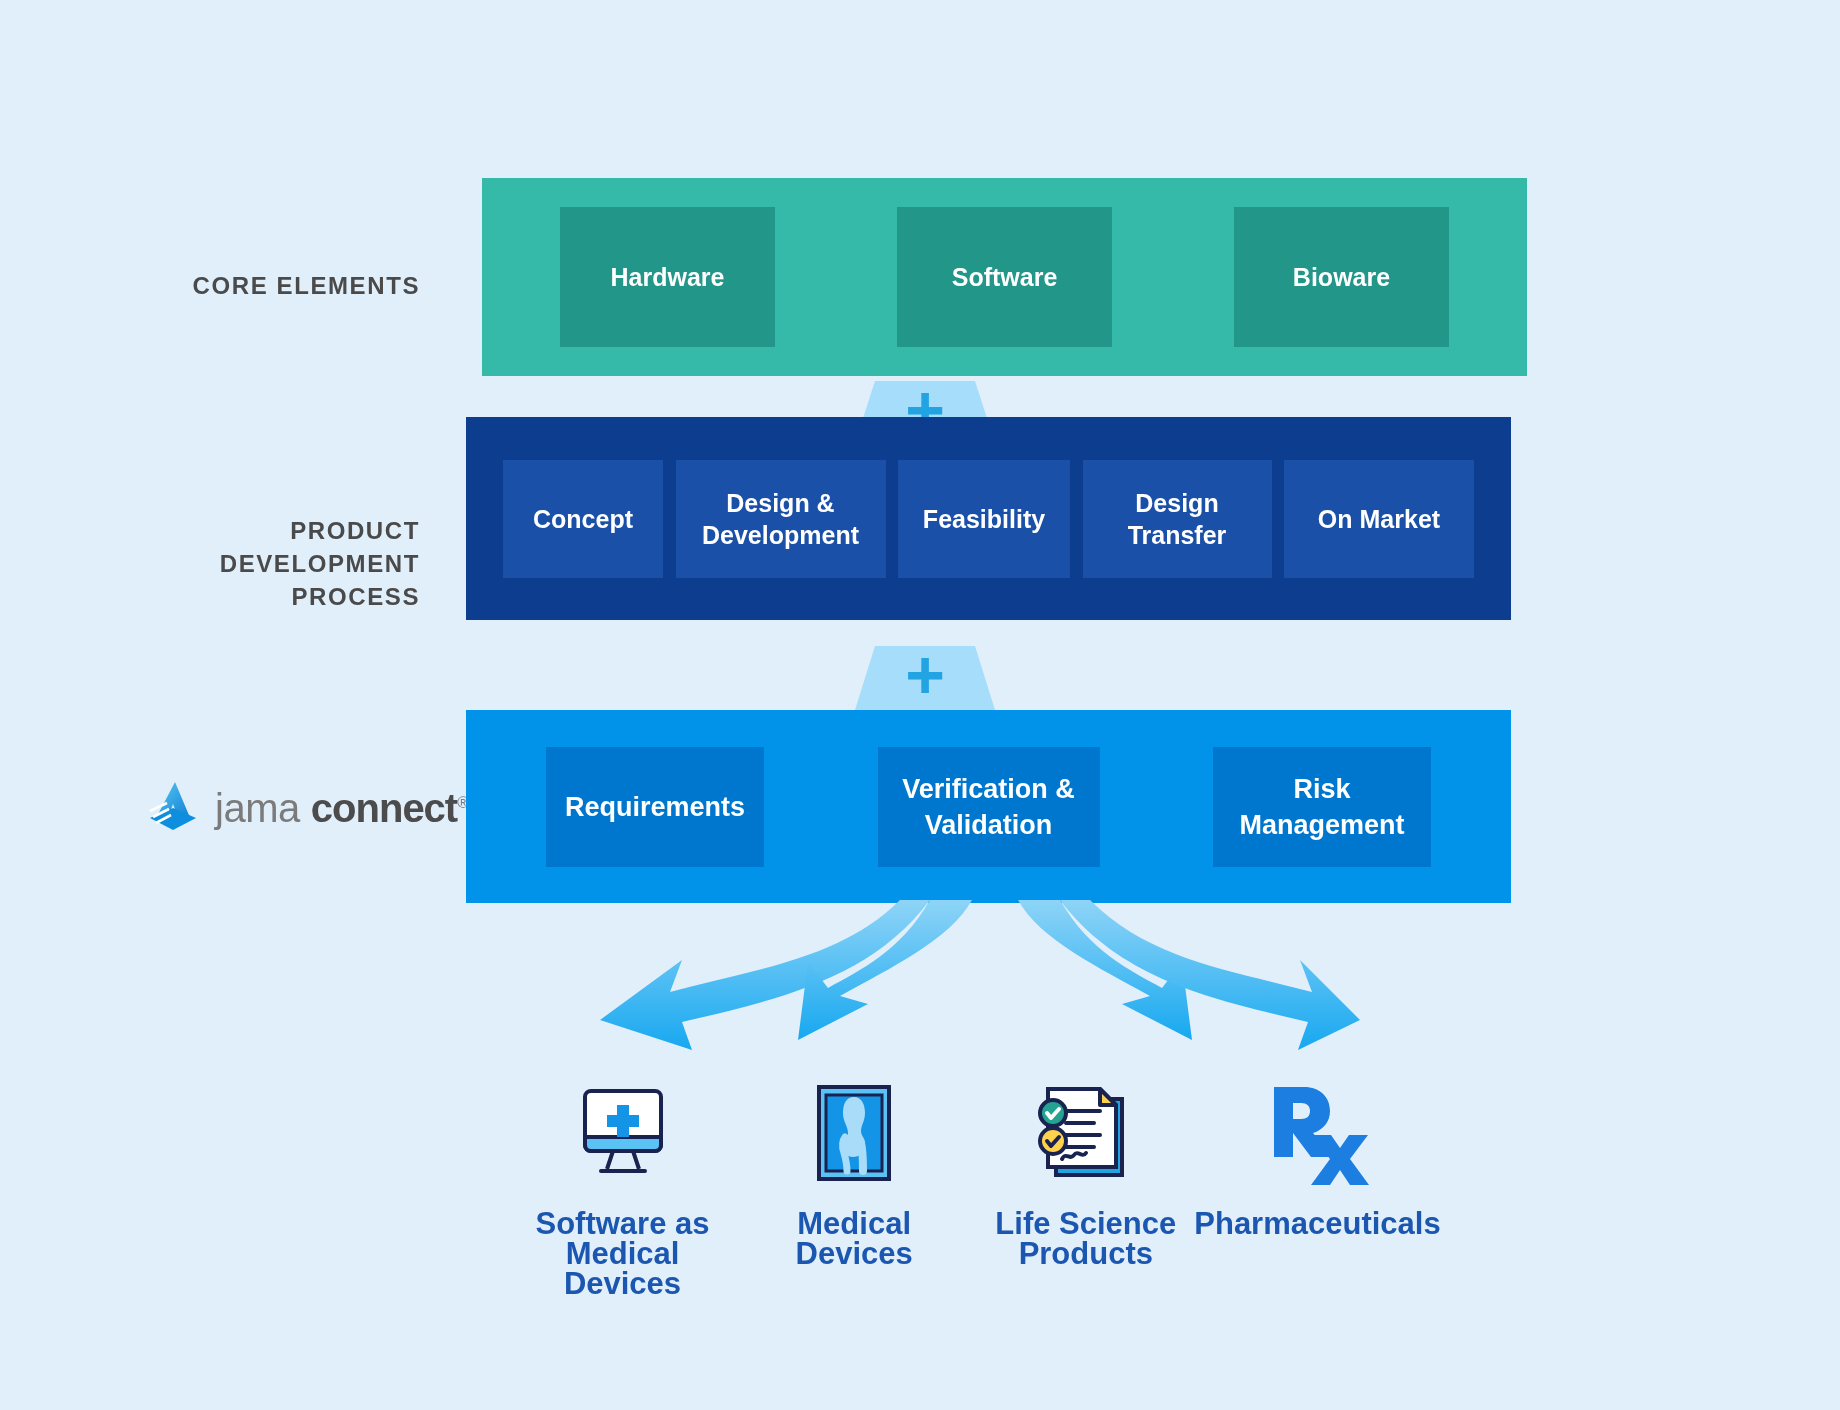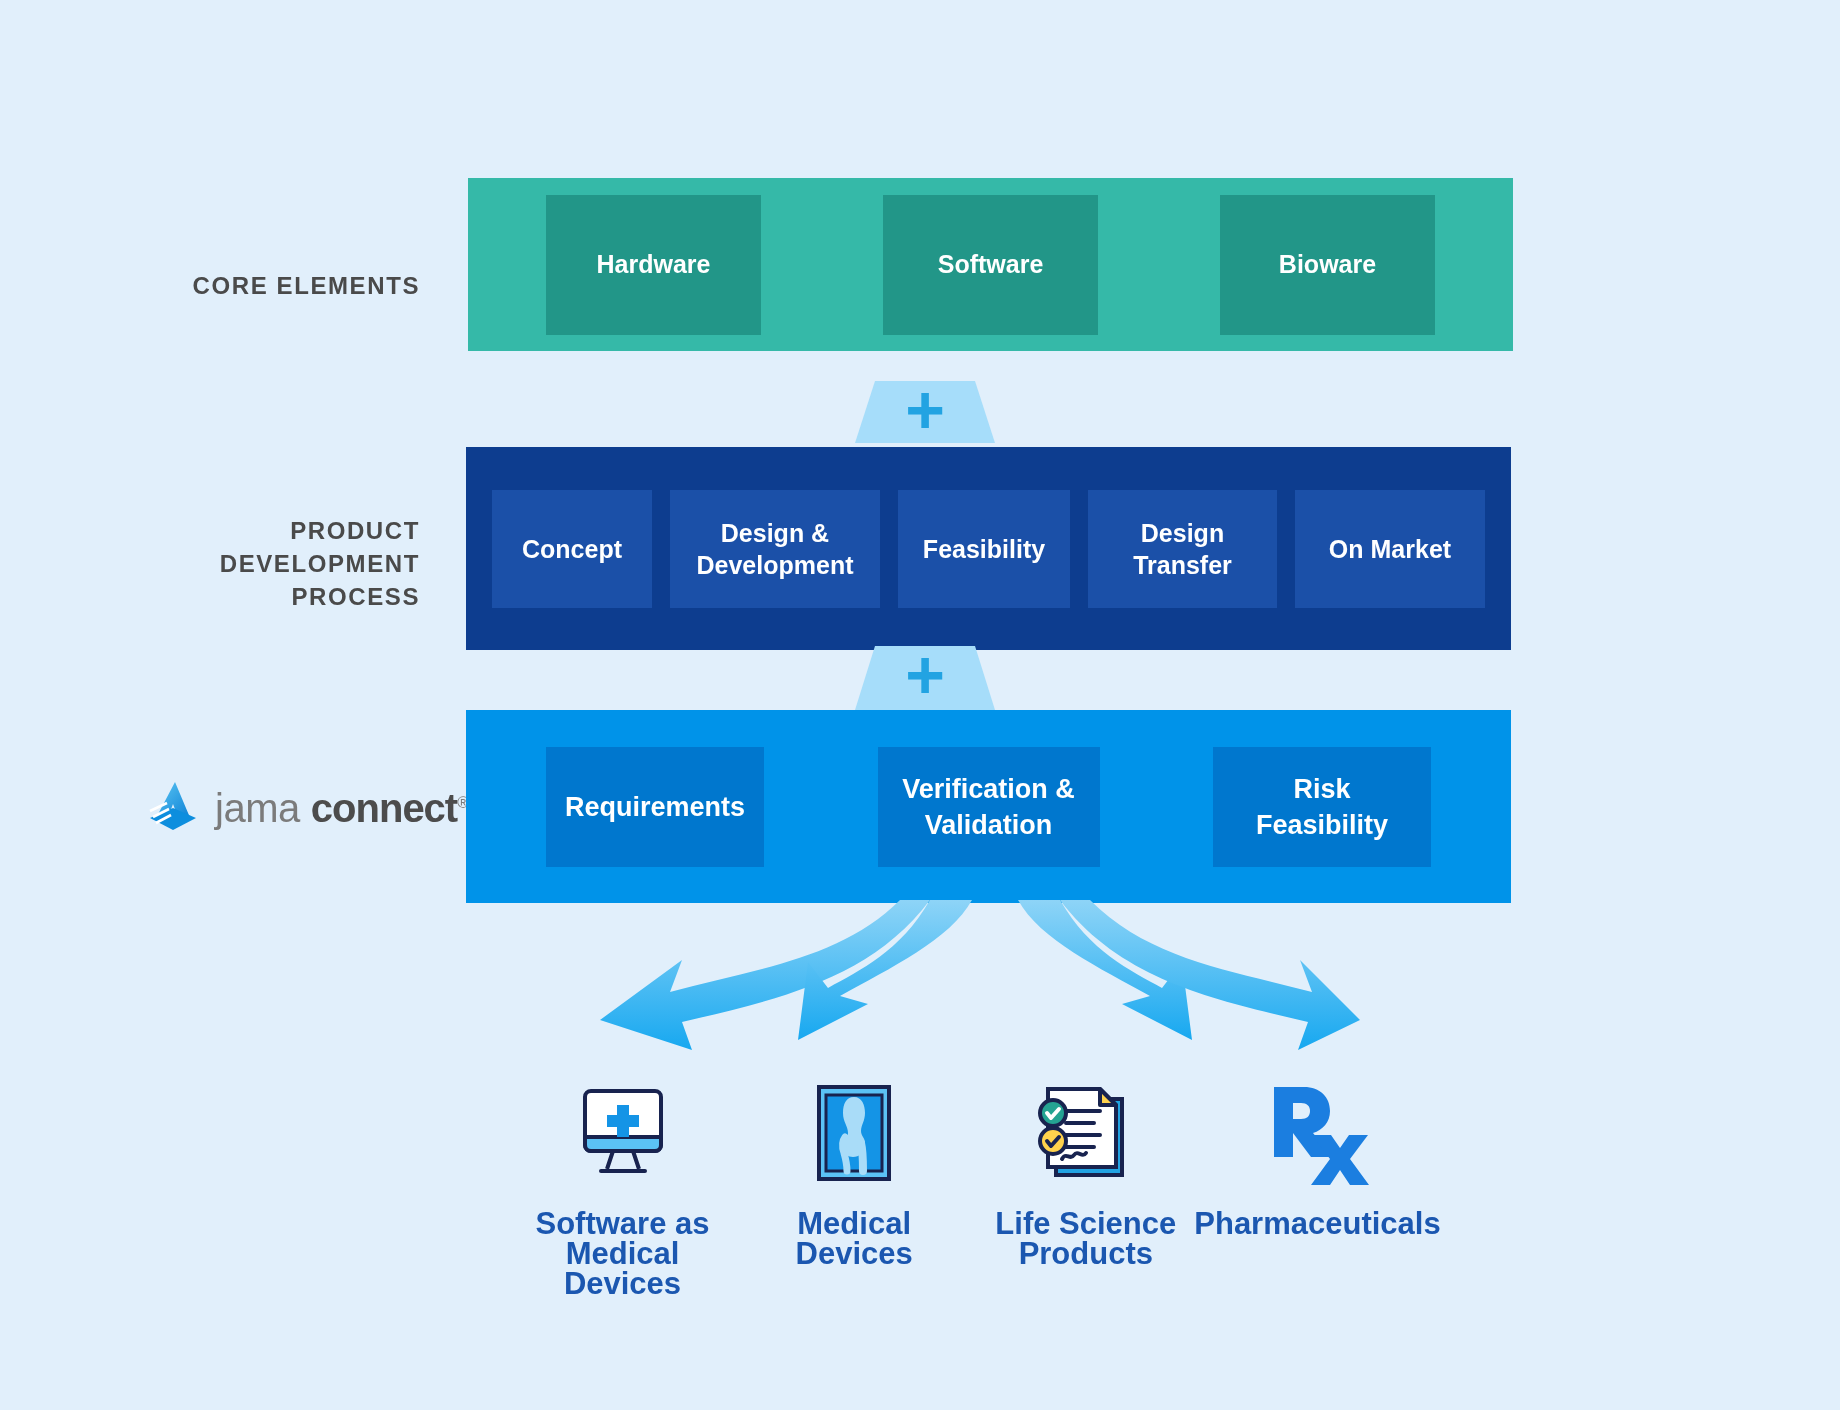--- a/index.html
+++ b/index.html
@@ -28,29 +28,29 @@
   #label-pdp{left:120px;top:490px;width:300px;}
 
   
   .band{
     position:absolute;
     display:flex;
     align-items:center;
     box-sizing:border-box;
   }
   #band-core{
-    left:468px;top:178px;width:1045px;height:173px;
+    left:482px;top:178px;width:1045px;height:198px;
     background:#35b9a8;
     padding:0 78px;
     justify-content:space-between;
   }
   #band-pdp{
-    left:466px;top:447px;width:1045px;height:203px;
+    left:466px;top:417px;width:1045px;height:203px;
     background:#0d3d8f;
-    padding:0 26px;
+    padding:0 37px;
     justify-content:space-between;
   }
   #band-jama{
     left:466px;top:710px;width:1045px;height:193px;
     background:#0093e9;
     padding:0 80px;
     justify-content:space-between;
   }
 
   .cell{
@@ -213,21 +213,21 @@
   </div>
 
   <div class="band" id="band-jama">
     <div class="cell j0">
       <span>Requirements</span>
     </div>
     <div class="cell j1">
       <span>Verification &amp; Validation</span>
     </div>
     <div class="cell j2">
-      <span>Risk Feasibility</span>
+      <span>Risk Management</span>
     </div>
   </div>
 
   <svg id="arrows" viewBox="0 0 760 165">
     <defs>
       <linearGradient id="ag" x1="0.5" y1="0" x2="0.5" y2="1">
         <stop offset="0%" stop-color="#8ed4f7"></stop>
         <stop offset="100%" stop-color="#17a8f0"></stop>
       </linearGradient>
     </defs>

